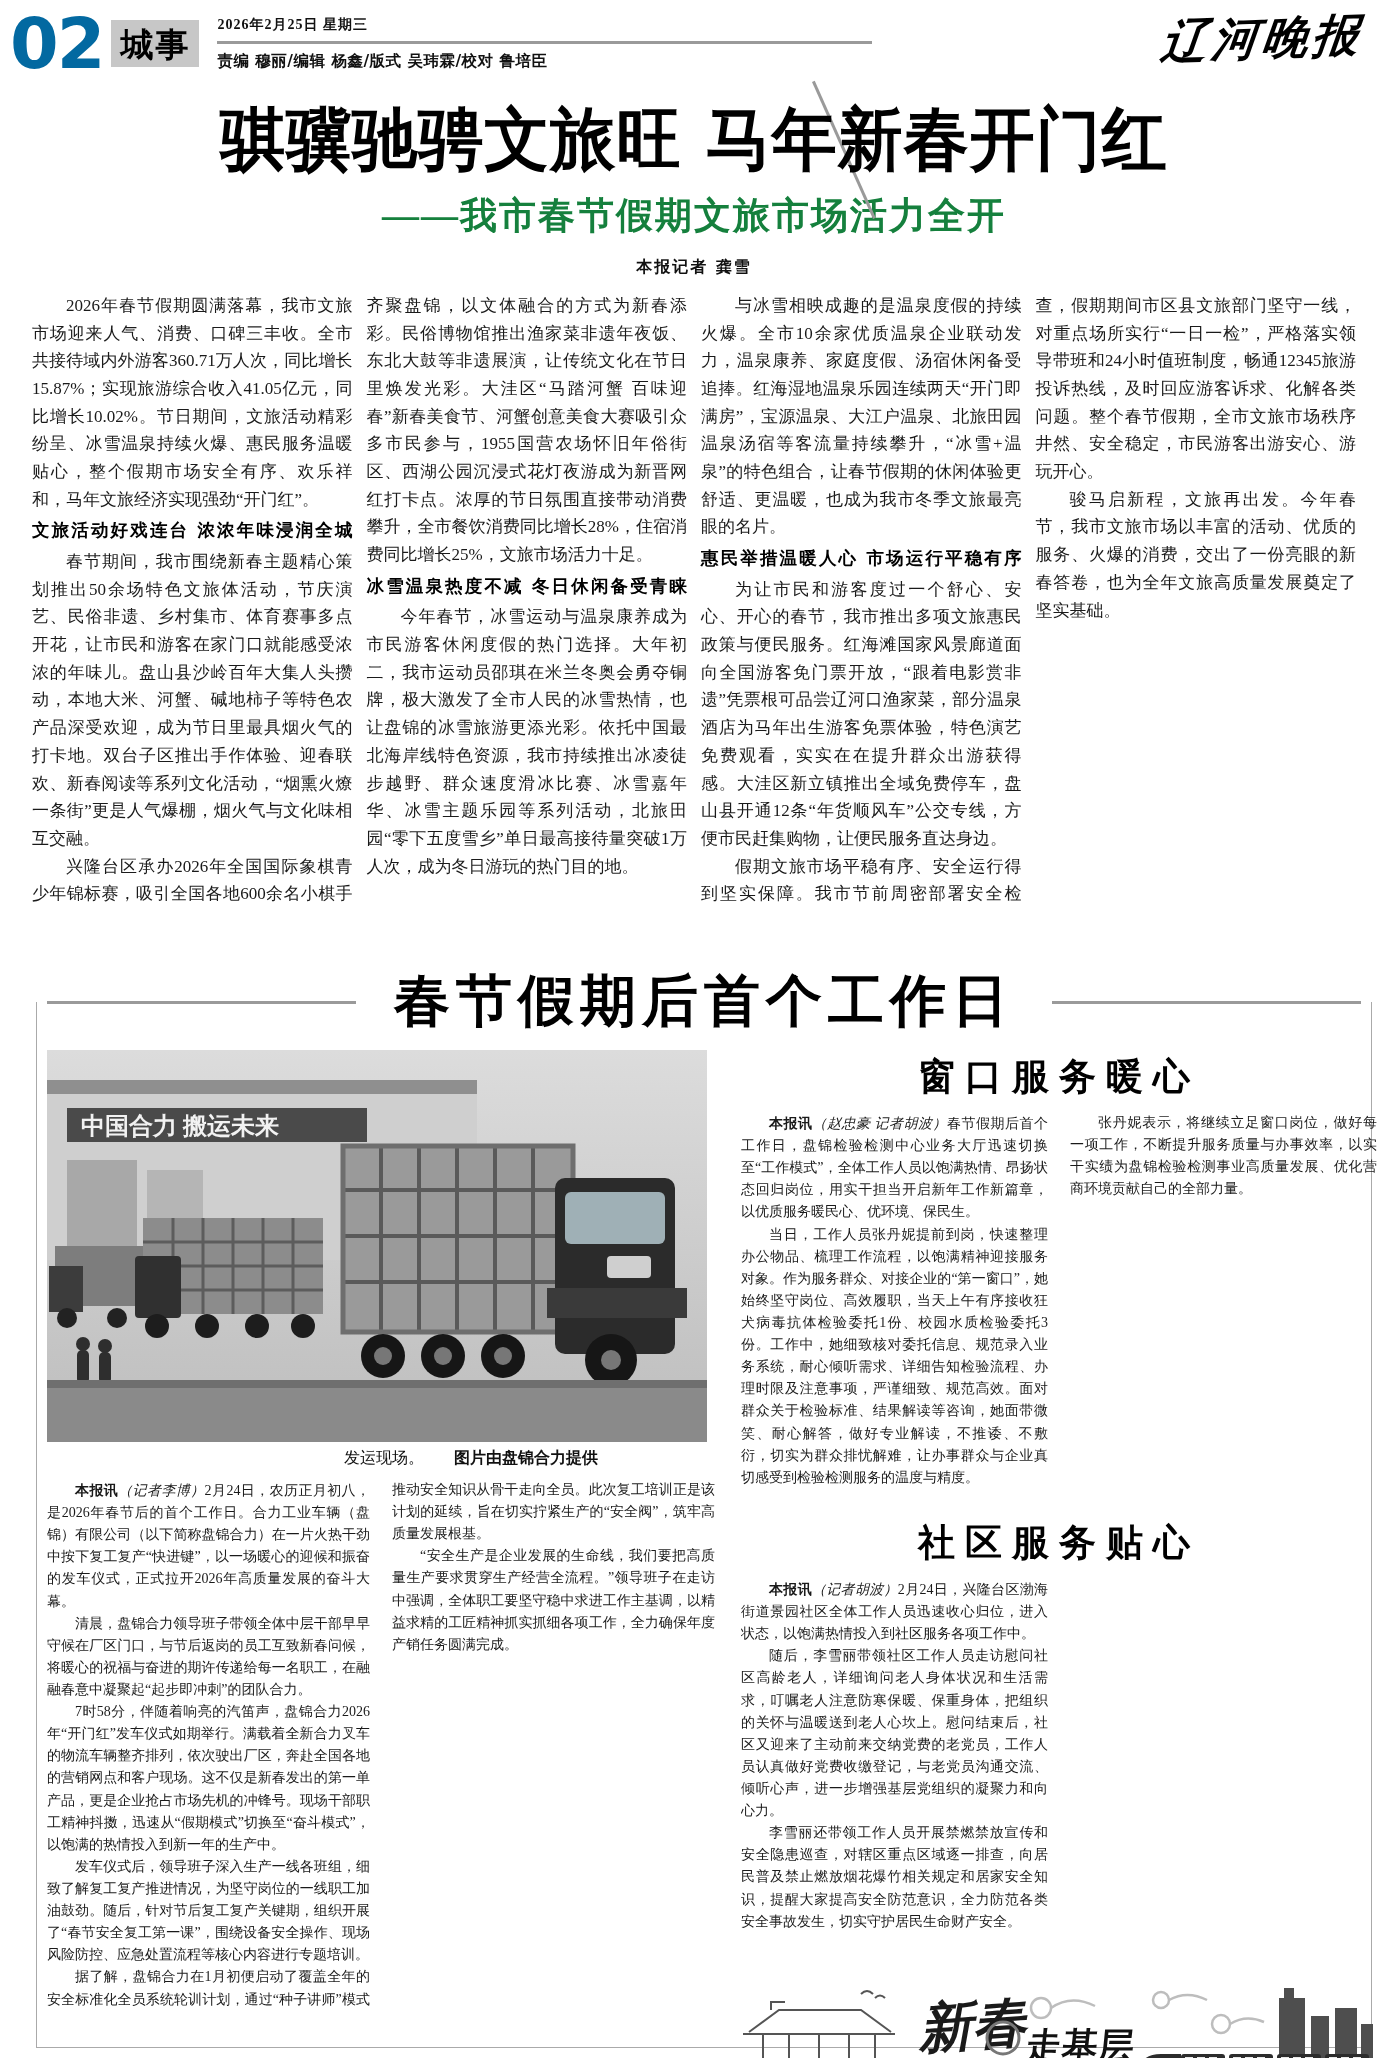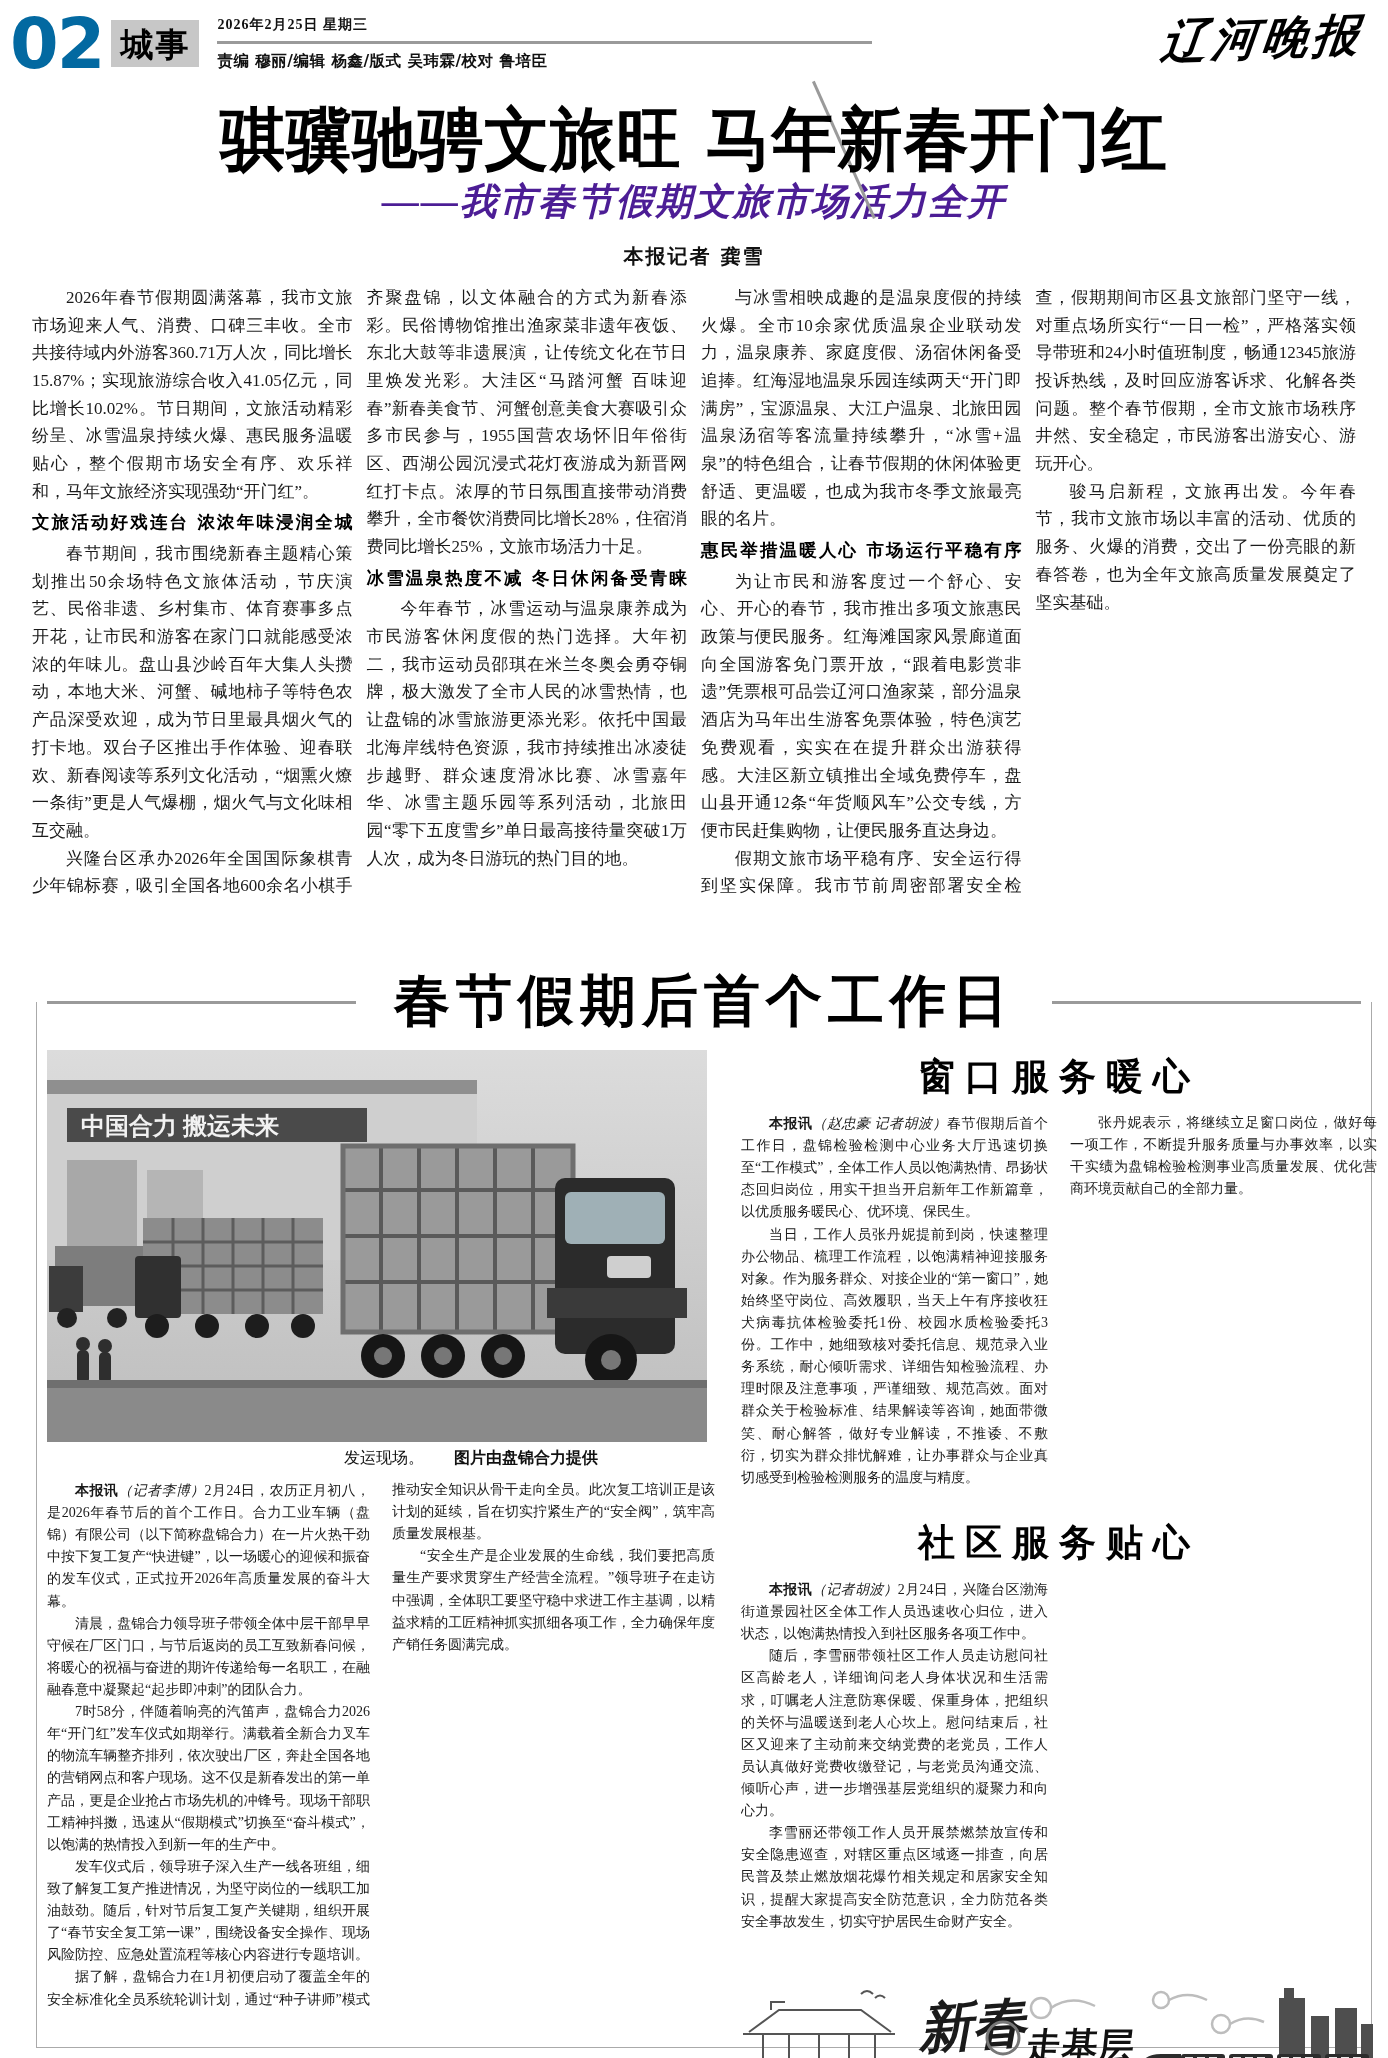--- a/index.html
+++ b/index.html
@@ -37,24 +37,24 @@
     transform:skewX(-8deg) rotate(-2deg); color:#000;
   }
   
   .headline {
     text-align:center; font-family:"DejaVu Sans","Liberation Sans",sans-serif;
     font-weight:900; font-size:65px; line-height:1.12; letter-spacing:1px;
     margin:10px 20px 0; transform:scaleY(1.06); color:#000; white-space:nowrap;
   }
   .subtitle {
     text-align:center; font-size:37px; font-weight:600; letter-spacing:2px;
-    margin-top:0; color:#4c1d95;font-style:italic;
+    margin-top:14px; color:#15803d;
   }
   .byline {
-    text-align:center; font-size:20px; font-weight:bold; margin-top:16px;
+    text-align:center; font-size:16px; font-weight:bold; margin-top:16px;
     font-family:"DejaVu Sans","Liberation Sans",sans-serif; letter-spacing:2px;
   }
   .lead-cols {
     width:1324px; margin:14px auto 0; height:642px;
     column-count:4; column-gap:14px; column-fill:auto;
     font-size:17px; line-height:1.63; text-align:justify; color:#1a1a1a;
     overflow:hidden;
   }
   .lead-cols p { text-indent:2em; }
   .ch-sub {

